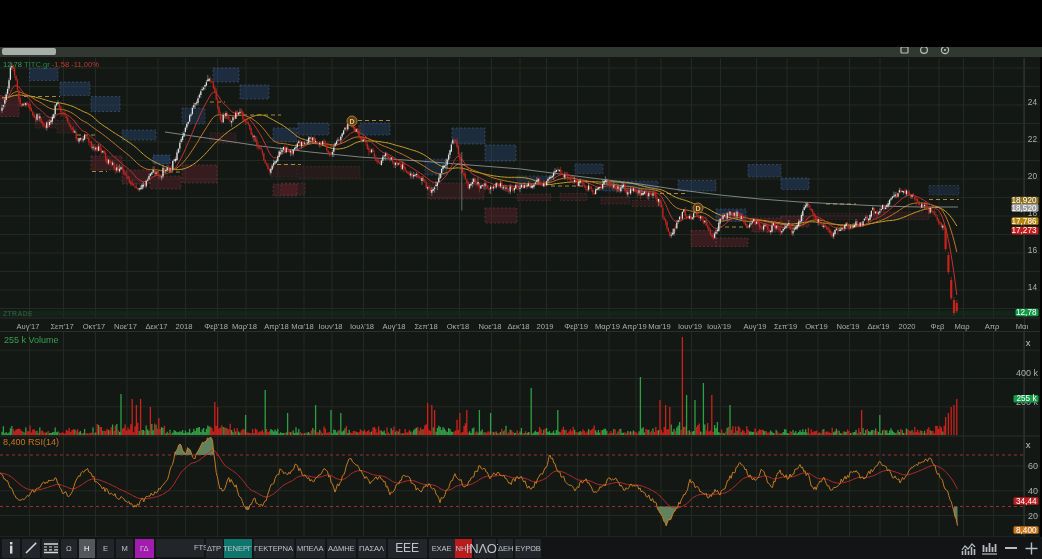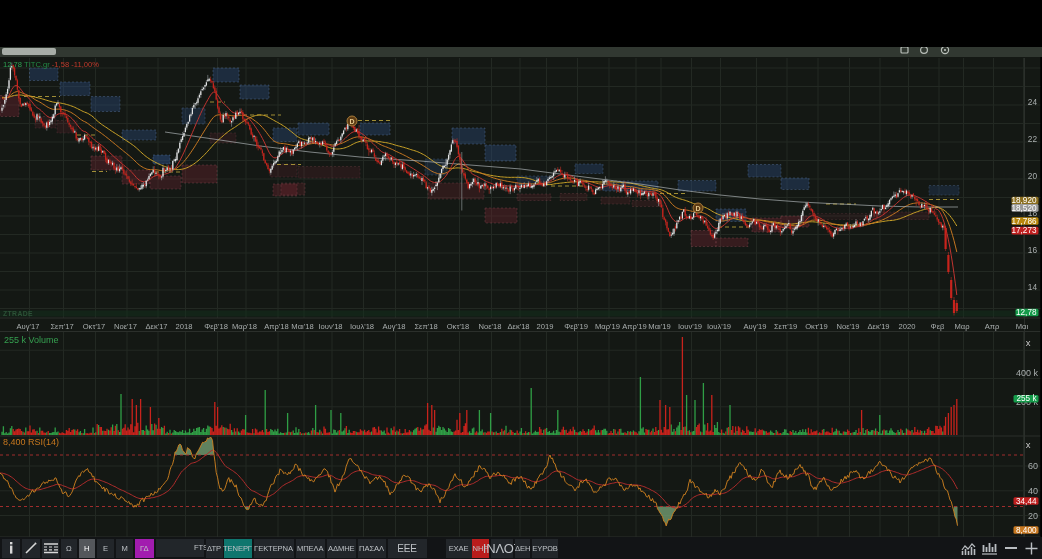--- a/index.html
+++ b/index.html
@@ -235,21 +235,21 @@
         <div style="width:17px;height:19px;background:#22262a;color:#bfc3c7;font-size:7.6px;letter-spacing:-0.1px;display:flex;align-items:center;justify-content:center;flex:none;margin-right:2px;white-space:nowrap;">Ε</div>
         <div style="width:17px;height:19px;background:#22262a;color:#bfc3c7;font-size:7.6px;letter-spacing:-0.1px;display:flex;align-items:center;justify-content:center;flex:none;margin-right:2px;white-space:nowrap;">Μ</div>
         <div style="width:18.5px;height:19px;background:#a21caf;color:#bfc3c7;font-size:7.6px;letter-spacing:-0.1px;display:flex;align-items:center;justify-content:center;flex:none;margin-right:2px;white-space:nowrap;">ΓΔ</div>
         <div style="width:17px;height:18px;background:#22262a;color:#bfc3c7;font-size:7.6px;letter-spacing:-0.1px;display:flex;align-items:center;justify-content:center;flex:none;margin-right:2px;white-space:nowrap;padding-left:48px;">FTSE</div>
         <div style="width:17px;height:19px;background:#22262a;color:#bfc3c7;font-size:7.6px;letter-spacing:-0.1px;display:flex;align-items:center;justify-content:center;flex:none;margin-right:1px;white-space:nowrap;">ΔΤΡ</div>
         <div style="width:28px;height:19px;background:#0f766e;color:#bfc3c7;font-size:7.6px;letter-spacing:-0.1px;display:flex;align-items:center;justify-content:center;flex:none;margin-right:2px;white-space:nowrap;">ΤΕΝΕΡΓ</div>
         <div style="width:40px;height:19px;background:#22262a;color:#bfc3c7;font-size:7.6px;letter-spacing:-0.1px;display:flex;align-items:center;justify-content:center;flex:none;margin-right:2px;white-space:nowrap;">ΓΕΚΤΕΡΝΑ</div>
         <div style="width:29.5px;height:19px;background:#22262a;color:#bfc3c7;font-size:7.6px;letter-spacing:-0.1px;display:flex;align-items:center;justify-content:center;flex:none;margin-right:2px;white-space:nowrap;">ΜΠΕΛΑ</div>
         <div style="width:28.5px;height:19px;background:#22262a;color:#bfc3c7;font-size:7.6px;letter-spacing:-0.1px;display:flex;align-items:center;justify-content:center;flex:none;margin-right:2px;white-space:nowrap;">ΑΔΜΗΕ</div>
         <div style="width:28px;height:19px;background:#22262a;color:#bfc3c7;font-size:7.6px;letter-spacing:-0.1px;display:flex;align-items:center;justify-content:center;flex:none;margin-right:2px;white-space:nowrap;">ΠΑΣΑΛ</div>
-        <div style="width:39px;height:19px;background:#22262a;color:#bfc3c7;font-size:10px;letter-spacing:-0.1px;display:flex;align-items:center;justify-content:center;flex:none;margin-right:19px;white-space:nowrap;">ΕΕΕ</div>
+        <div style="width:39px;height:19px;background:#22262a;color:#bfc3c7;font-size:12px;letter-spacing:-0.1px;display:flex;align-items:center;justify-content:center;flex:none;margin-right:2px;white-space:nowrap;">ΕΕΕ</div>
         <div style="width:26.2px;height:19px;background:#22262a;color:#bfc3c7;font-size:7.6px;letter-spacing:-0.1px;display:flex;align-items:center;justify-content:center;flex:none;margin-right:0;white-space:nowrap;">ΕΧΑΕ</div>
         <div style="width:17.6px;height:19px;background:#b91c1c;color:#bfc3c7;font-size:7.6px;letter-spacing:-0.1px;display:flex;align-items:center;justify-content:center;flex:none;margin-right:2px;white-space:nowrap;">ΝΗΡ</div>
         <div style="width:21.9px;height:19px;background:#22262a;color:#bfc3c7;font-size:13px;letter-spacing:-0.1px;display:flex;align-items:center;justify-content:center;flex:none;margin-right:2px;white-space:nowrap;">ΙΝΛΟΤ</div>
         <div style="width:15px;height:19px;background:#22262a;color:#bfc3c7;font-size:7.6px;letter-spacing:-0.1px;display:flex;align-items:center;justify-content:center;flex:none;margin-right:2px;white-space:nowrap;">ΔΕΗ</div>
         <div style="width:25.6px;height:19px;background:#22262a;color:#bfc3c7;font-size:7.6px;letter-spacing:-0.1px;display:flex;align-items:center;justify-content:center;flex:none;margin-right:2px;white-space:nowrap;">ΕΥΡΩΒ</div>
       </div>
  <div style="position:absolute;right:66px;top:4px;"><svg width="15" height="14" viewBox="0 0 15 14">
           <path d="M1 9l3-4 3 3 4-5 3 3" stroke="#b9bdc1" stroke-width="1.2" fill="none"></path>
           <path d="M1.5 14V10M4.5 14V8M7.5 14V10M10.5 14V6M13.5 14V8" stroke="#b9bdc1" stroke-width="1.6"></path>
         </svg></div>

